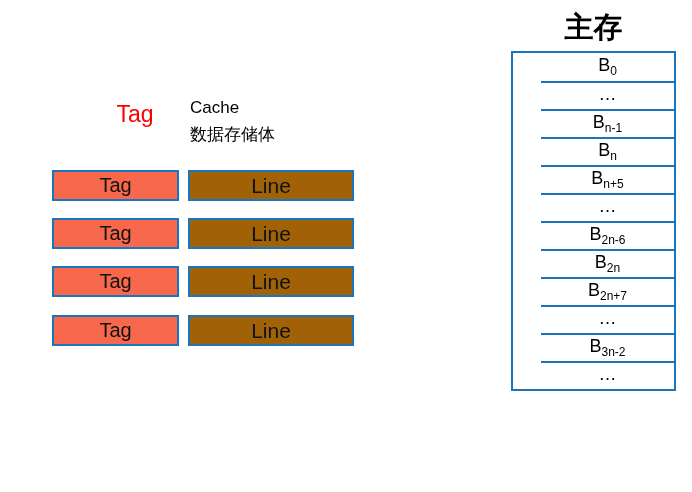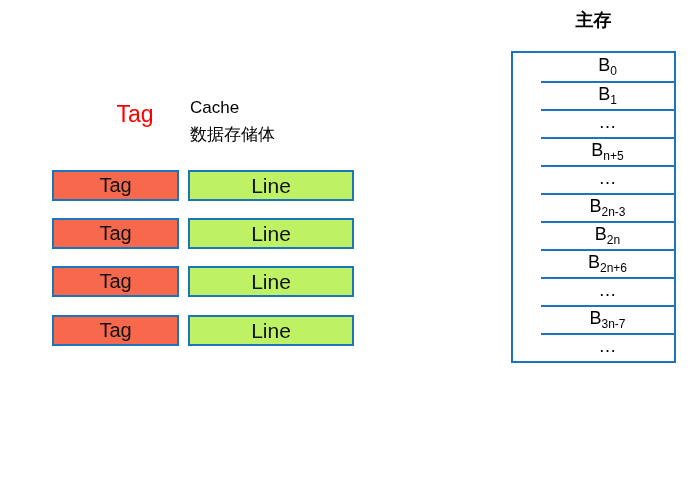--- a/index.html
+++ b/index.html
@@ -37,37 +37,37 @@
     left: 52px; width: 127px; height: 31px;
     background: #f8684c;
     border: 2px solid #1b75bc;
     box-sizing: border-box;
     display: flex; align-items: center; justify-content: center;
     font-size: 20px; color: #111;
   }
   .line-box {
     position: absolute;
     left: 188px; width: 166px; height: 31px;
-    background: #bef264;
+    background: #a16207;
     border: 2px solid #1b75bc;
     box-sizing: border-box;
     display: flex; align-items: center; justify-content: center;
     font-size: 21px; color: #111;
   }
   .row-y0 { top: 170px; }
   .row-y1 { top: 218px; }
   .row-y2 { top: 266px; }
   .row-y3 { top: 315px; }
 
   
   .mem-title {
     position: absolute;
     left: 511px; top: 8px; width: 165px;
     text-align: center;
-    font-size: 18px;
+    font-size: 29px;
     font-weight: 700;
     color: #000;
   }
   .mem-table {
     position: absolute;
     left: 511px; top: 51px; width: 165px;
     border: 2px solid #1b75bc;
     background: #ffffff;
     box-sizing: border-box;
     padding-left: 28px;
@@ -126,44 +126,47 @@
       <span>Line</span>
     </div>
 
   <div class="mem-title">主存</div>
 
   <div class="mem-table">
     <div class="mem-row">
         <span class="block-label"><span>B</span><span class="sub">0</span></span>
       </div>
     <div class="mem-row">
-        <span class="block-label"><span>B</span><span class="sub">1</span></span>
+        <span class="block-label"><span>…</span><span class="sub"></span></span>
       </div>
     <div class="mem-row">
-        <span class="block-label"><span>…</span><span class="sub"></span></span>
+        <span class="block-label"><span>B</span><span class="sub">n-1</span></span>
+      </div>
+    <div class="mem-row">
+        <span class="block-label"><span>B</span><span class="sub">n</span></span>
       </div>
     <div class="mem-row">
         <span class="block-label"><span>B</span><span class="sub">n+5</span></span>
       </div>
     <div class="mem-row">
         <span class="block-label"><span>…</span><span class="sub"></span></span>
       </div>
     <div class="mem-row">
-        <span class="block-label"><span>B</span><span class="sub">2n-3</span></span>
+        <span class="block-label"><span>B</span><span class="sub">2n-6</span></span>
       </div>
     <div class="mem-row">
         <span class="block-label"><span>B</span><span class="sub">2n</span></span>
       </div>
     <div class="mem-row">
-        <span class="block-label"><span>B</span><span class="sub">2n+6</span></span>
+        <span class="block-label"><span>B</span><span class="sub">2n+7</span></span>
       </div>
     <div class="mem-row">
         <span class="block-label"><span>…</span><span class="sub"></span></span>
       </div>
     <div class="mem-row">
-        <span class="block-label"><span>B</span><span class="sub">3n-7</span></span>
+        <span class="block-label"><span>B</span><span class="sub">3n-2</span></span>
       </div>
     <div class="mem-row">
         <span class="block-label"><span>…</span><span class="sub"></span></span>
       </div>
   </div>
 
 </div>
 
 </body></html>

